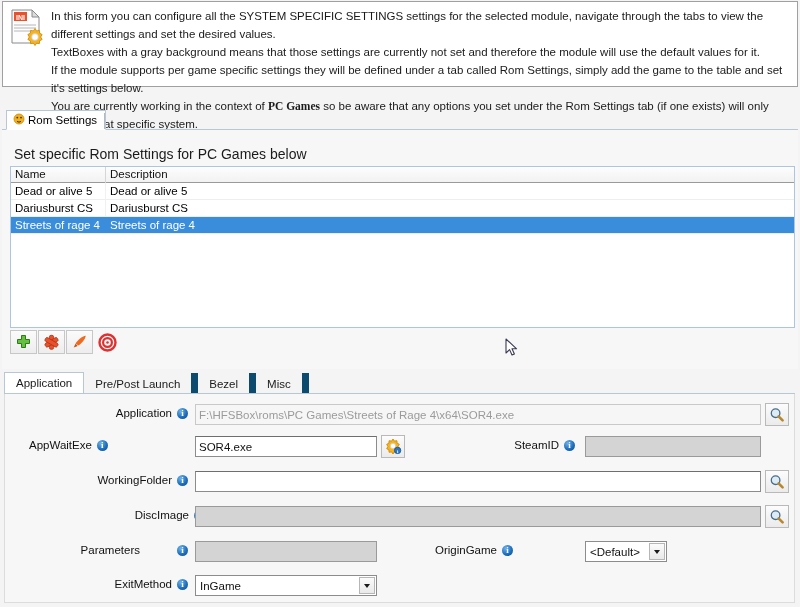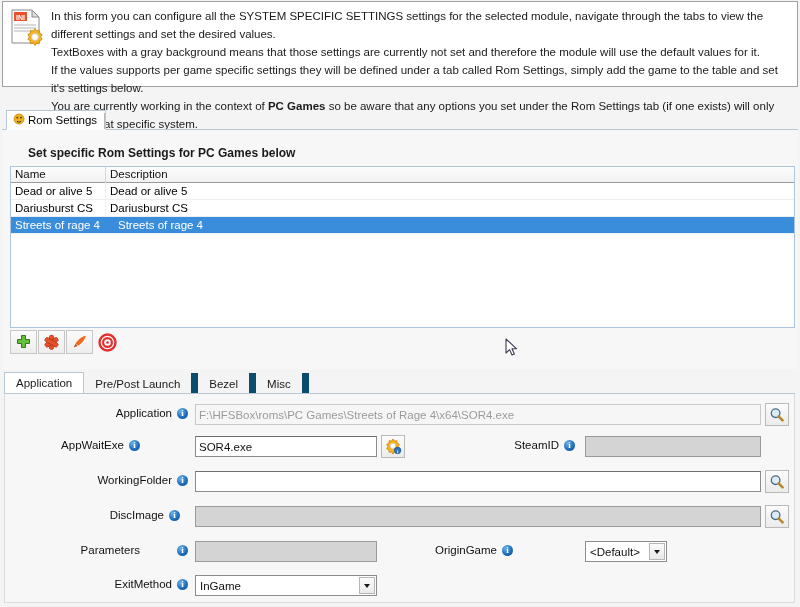--- a/index.html
+++ b/index.html
@@ -38,21 +38,21 @@
   }
   .info-text {
     flex: 1 1 auto;
     padding-left: 6px;
     padding-top: 1px;
     line-height: 18px;
     font-size: 11.5px;
     color: #1a1a1a;
   }
   .info-text p { margin: 0; }
-  .info-text b { font-weight: bold; }
+  .info-text b { font-weight: bold; font-family: Liberation Serif, serif; }
 
   
   .toolbar {
     position: absolute;
     left: 2px; top: 89px;
     width: 796px; height: 19px;
     background: linear-gradient(to bottom,#fdfdfd 0%,#f3f2ef 45%,#e6e4df 55%,#e9e7e3 100%);
     border-top: 1px solid #ffffff;
     border-bottom: 1px solid #c5c2bb;
     display: flex;
@@ -124,24 +124,23 @@
 
   
   .page {
     position: absolute;
     left: 2px; top: 130px;
     width: 796px; height: 239px;
     background: #f7f7f7;
   }
   .page-label {
     position: absolute;
-    left: 26px; top: 16px;
-    font-size: 12px;
+    left: 12px; top: 16px;
+    font-size: 14px;
     color: #1a1a1a;
-    font-weight: bold;
   }
 
   
   .grid {
     position: absolute;
     left: 8px; top: 36px;
     width: 785px; height: 162px;
     background: #ffffff;
     border: 1px solid #adc6e0;
   }
@@ -161,21 +160,21 @@
     overflow: hidden;
     white-space: nowrap;
   }
   .gh.c0 { width: 95px; flex: 0 0 95px; }
   .gh.c1 { flex: 1 1 auto; border-right: none; }
   .grid-row {
     display: flex;
     height: 17px;
     border-bottom: 1px solid #eceff2;
   }
-  .grid-row.sel { background: #3a8ddb; color: #ffffff; gap: 8px; }
+  .grid-row.sel { background: #3a8ddb; color: #ffffff; }
   .gc {
     height: 17px;
     line-height: 16px;
     padding-left: 4px;
     font-size: 11.5px;
     overflow: hidden;
     white-space: nowrap;
   }
   .gc.c0 { width: 95px; flex: 0 0 95px; border-right: 1px solid transparent; }
   .gc.c1 { flex: 1 1 auto; }
@@ -328,21 +327,21 @@
         <line x1="5" y1="23" x2="22" y2="23" stroke="#b6b6b6" stroke-width="1"></line>
         <g transform="translate(17,20)">
           <path d="M9 0.5 l1.6 2.4 2.8-.5 .2 2.8 2.5 1.3 -1.4 2.5 1.4 2.5 -2.5 1.3 -.2 2.8 -2.8-.5 -1.6 2.4 -1.6-2.4 -2.8 .5 -.2-2.8 -2.5-1.3 1.4-2.5 -1.4-2.5 2.5-1.3 .2-2.8 2.8 .5 z" fill="#f5b422" stroke="#d18c09" stroke-width="0.9" stroke-linejoin="round"></path>
           <circle cx="9" cy="9" r="3.4" fill="#fdfdfd" stroke="#c9c9c9" stroke-width="0.8"></circle>
         </g>
       </svg>
     </div>
     <div class="info-text">
       <p>In this form you can configure all the SYSTEM SPECIFIC SETTINGS settings for the selected module, navigate through the tabs to view the different settings and set the desired values.</p>
       <p>TextBoxes with a gray background means that those settings are currently not set and therefore the module will use the default values for it.</p>
-      <p>If the values supports per game specific settings they will be defined under a tab called Rom Settings, simply add the game to the table and set it's settings below.</p>
+      <p>If the module supports per game specific settings they will be defined under a tab called Rom Settings, simply add the game to the table and set it's settings below.</p>
       <p><span>You are currently working in the context of </span><b>PC Games</b><span> so be aware that any options you set under the Rom Settings tab (if one exists) will only apply to that specific system.</span></p>
     </div>
   </div>
 
 
   <div class="tabstrip-top">
     <div class="tab-top">
       <span>
         <svg width="12" height="12" viewBox="0 0 12 12">
           <circle cx="6" cy="6" r="5" fill="#f2b01e" stroke="#c98a08" stroke-width="0.8"></circle>
@@ -434,21 +433,21 @@
       <span class="infodot"></span>
     </div>
     <div class="tbox ghost" style="position:absolute; left:190px; top:10px; width:566px;">F:\HFSBox\roms\PC Games\Streets of Rage 4\x64\SOR4.exe</div>
     <div class="magbtn" style="position:absolute; left:760px; top:9px;">
       <svg width="16" height="16" viewBox="0 0 16 16">
         <circle cx="6.6" cy="6.2" r="4.3" fill="#dcecf7" stroke="#4a6c86" stroke-width="1.3"></circle>
         <path d="M9.6 9.4 L13.6 13.4" stroke="#b5872f" stroke-width="2.6" stroke-linecap="round"></path>
       </svg>
     </div>
 
-    <div class="frow" style="left:8px; top:45px; width:175px; justify-content:center;">
+    <div class="frow" style="left:24px; top:45px; width:175px; justify-content:flex-start;">
       <span class="flabel">AppWaitExe</span>
       <span class="infodot"></span>
     </div>
     <div class="tbox" style="position:absolute; left:190px; top:42px; width:182px;">SOR4.exe</div>
     <div class="gearbtn" style="position:absolute; left:376px; top:41px;">
       <svg width="17" height="17" viewBox="0 0 17 17">
         <path d="M8 1 l1.4 2.1 2.5-.4 .2 2.5 2.2 1.1 -1.2 2.2 1.2 2.2 -2.2 1.1 -.2 2.5 -2.5-.4 -1.4 2.1 -1.4-2.1 -2.5 .4 -.2-2.5 -2.2-1.1 1.2-2.2 -1.2-2.2 2.2-1.1 .2-2.5 2.5 .4 z" fill="#f5b422" stroke="#cf8a07" stroke-width="0.9" stroke-linejoin="round"></path>
         <circle cx="8" cy="8" r="2.7" fill="#fdfdfd" stroke="#c9c9c9" stroke-width="0.7"></circle>
         <circle cx="12.6" cy="12.4" r="3.2" fill="#2a76c4" stroke="#19528e" stroke-width="0.8"></circle>
         <text x="12.6" y="15.1" font-family="Liberation Serif, serif" font-size="5" font-weight="bold" fill="#fff" text-anchor="middle">i</text>
@@ -466,21 +465,21 @@
       <span class="infodot"></span>
     </div>
     <div class="tbox" style="position:absolute; left:190px; top:77px; width:566px;"></div>
     <div class="magbtn" style="position:absolute; left:760px; top:76px;">
       <svg width="16" height="16" viewBox="0 0 16 16">
         <circle cx="6.6" cy="6.2" r="4.3" fill="#dcecf7" stroke="#4a6c86" stroke-width="1.3"></circle>
         <path d="M9.6 9.4 L13.6 13.4" stroke="#b5872f" stroke-width="2.6" stroke-linecap="round"></path>
       </svg>
     </div>
 
-    <div class="frow" style="left:0; top:115px; width:175px; justify-content:flex-end;">
+    <div class="frow" style="left:25px; top:115px; width:175px; justify-content:flex-end;">
       <span class="flabel">DiscImage</span>
       <span class="infodot"></span>
     </div>
     <div class="tbox dim" style="position:absolute; left:190px; top:112px; width:566px;"></div>
     <div class="magbtn" style="position:absolute; left:760px; top:111px;">
       <svg width="16" height="16" viewBox="0 0 16 16">
         <circle cx="6.6" cy="6.2" r="4.3" fill="#dcecf7" stroke="#4a6c86" stroke-width="1.3"></circle>
         <path d="M9.6 9.4 L13.6 13.4" stroke="#b5872f" stroke-width="2.6" stroke-linecap="round"></path>
       </svg>
     </div>

